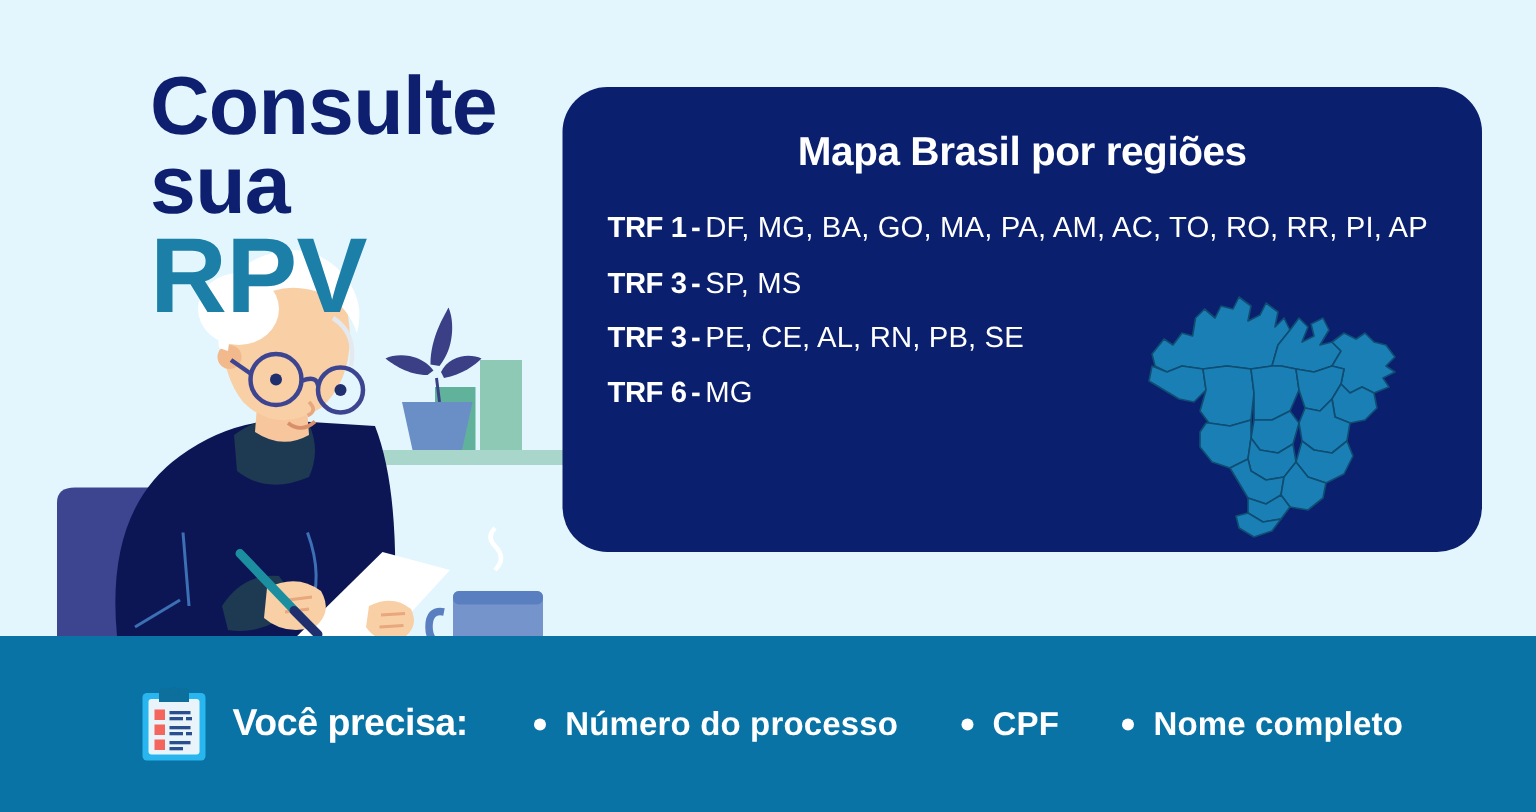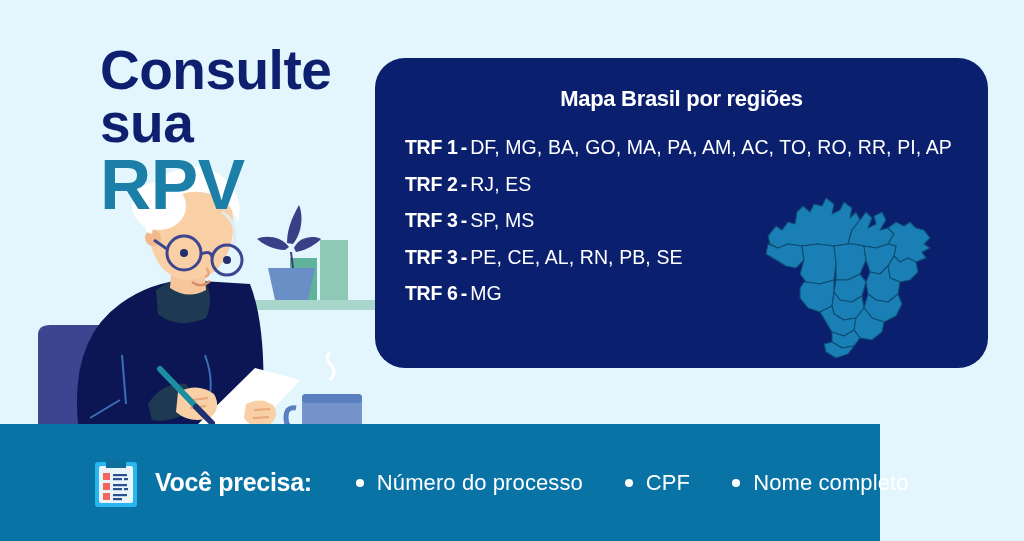--- a/index.html
+++ b/index.html
@@ -25,47 +25,47 @@
   #illustration { position:absolute; left:0; top:0; width:400px; height:441px; z-index:4; }
 
   
   #card {
     position:absolute; left:375px; top:58px; width:613px; height:310px;
     background:#0a1f6e; border-radius:30px; z-index:5;
     padding:28px 30px 0 30px;
   }
   #card-title {
     text-align:center; color:#ffffff; font-weight:bold;
-    font-size:22px; letter-spacing:-0.3px; margin-bottom:26px;
+    font-size:27px; letter-spacing:-0.3px; margin-bottom:26px;
   }
   #trf-list { position:relative; z-index:2; }
   .trf-row {
     color:#ffffff; font-size:19.5px; line-height:1.0;
     margin-bottom:17px; white-space:nowrap;
   }
   .trf-label { font-weight:bold; letter-spacing:-0.3px; }
   .trf-dash  { font-weight:bold; padding:0 3px; }
   .trf-states { font-weight:normal; letter-spacing:0.1px; }
 
   #brazil-map {
     position:absolute; right:45px; bottom:8px; width:195px; height:178px; z-index:1;
   }
 
   
   #bottom-bar {
-    position:absolute; left:0; top:424px; width:880px; height:117px;
+    position:absolute; left:0; top:424px; width:1024px; height:117px;
     background:#0a73a6; z-index:7;
     display:flex; align-items:center;
   }
   #clipboard-icon { margin-left:94px; width:44px; height:50px; flex:none; }
   #need-label {
     color:#ffffff; font-weight:bold; font-size:25px;
     margin-left:17px; letter-spacing:-0.3px; flex:none;
   }
-  #need-items { display:flex; align-items:center; margin-left:44px; }
+  #need-items { display:flex; align-items:center; margin-left:44px;font-weight:bold; }
   .need-item { display:flex; align-items:center; margin-right:42px; }
   .need-bullet {
     width:8px; height:8px; border-radius:50%;
     background:#ffffff; margin-right:13px; flex:none;
   }
   .need-text { color:#ffffff; font-size:22px; letter-spacing:0.1px; white-space:nowrap; }
 </style>
 </head>
 <body>
 
@@ -171,23 +171,20 @@
       <path d="M84 150 L96 154 L106 148 L112 156 L106 164 L94 166 L84 160 Z"></path>
       <path d="M84 160 L94 166 L106 164 L100 172 L88 176 L78 170 L76 162 Z"></path>
     </g>
   </svg>
 
   <div id="trf-list">
     <div class="trf-row">
       <span class="trf-label">TRF 1</span><span class="trf-dash">-</span><span class="trf-states">DF, MG, BA, GO, MA, PA, AM, AC, TO, RO, RR, PI, AP</span>
     </div>
     <div class="trf-row">
-      <span class="trf-label">TRF 2</span><span class="trf-dash">-</span><span class="trf-states">RJ, ES</span>
-    </div>
-    <div class="trf-row">
       <span class="trf-label">TRF 3</span><span class="trf-dash">-</span><span class="trf-states">SP, MS</span>
     </div>
     <div class="trf-row">
       <span class="trf-label">TRF 3</span><span class="trf-dash">-</span><span class="trf-states">PE, CE, AL, RN, PB, SE</span>
     </div>
     <div class="trf-row">
       <span class="trf-label">TRF 6</span><span class="trf-dash">-</span><span class="trf-states">MG</span>
     </div>
   </div>
 </div>

